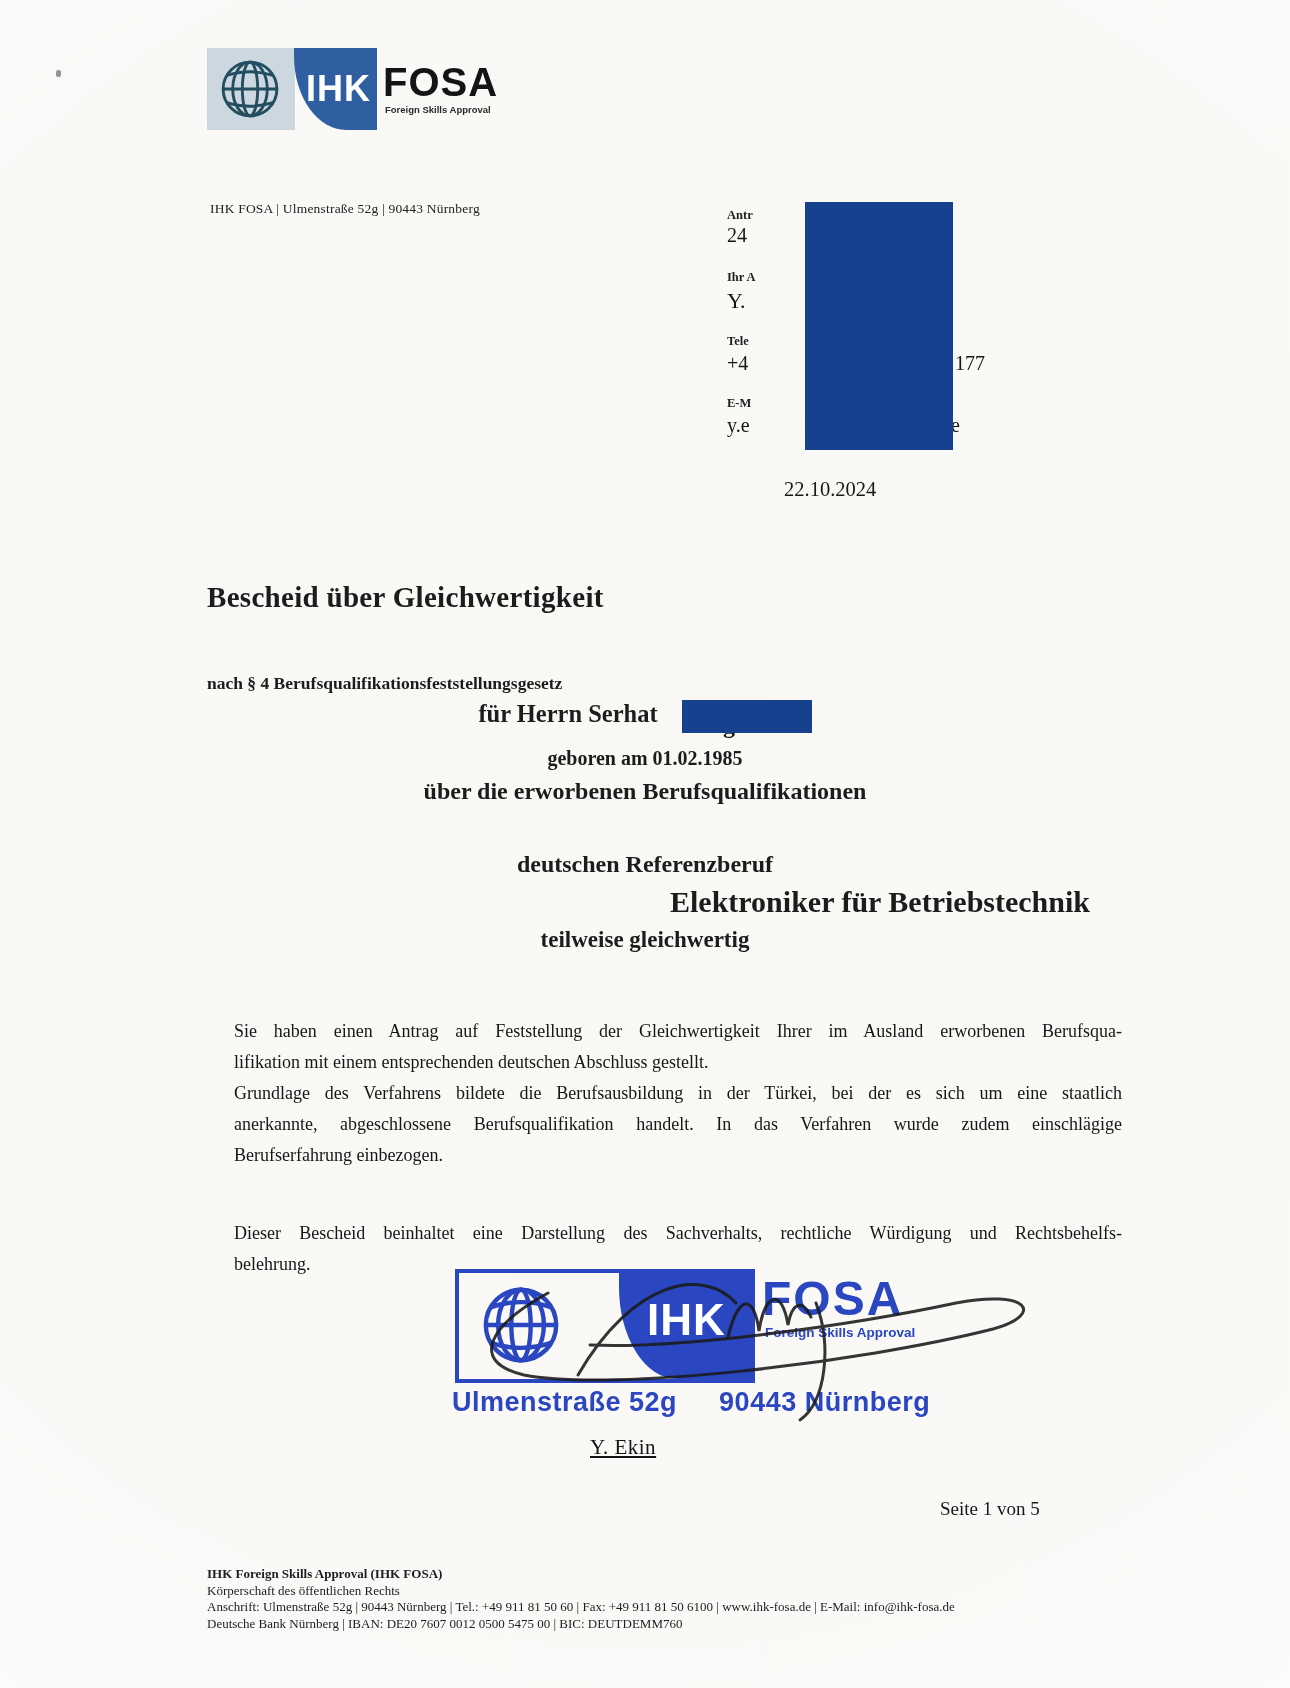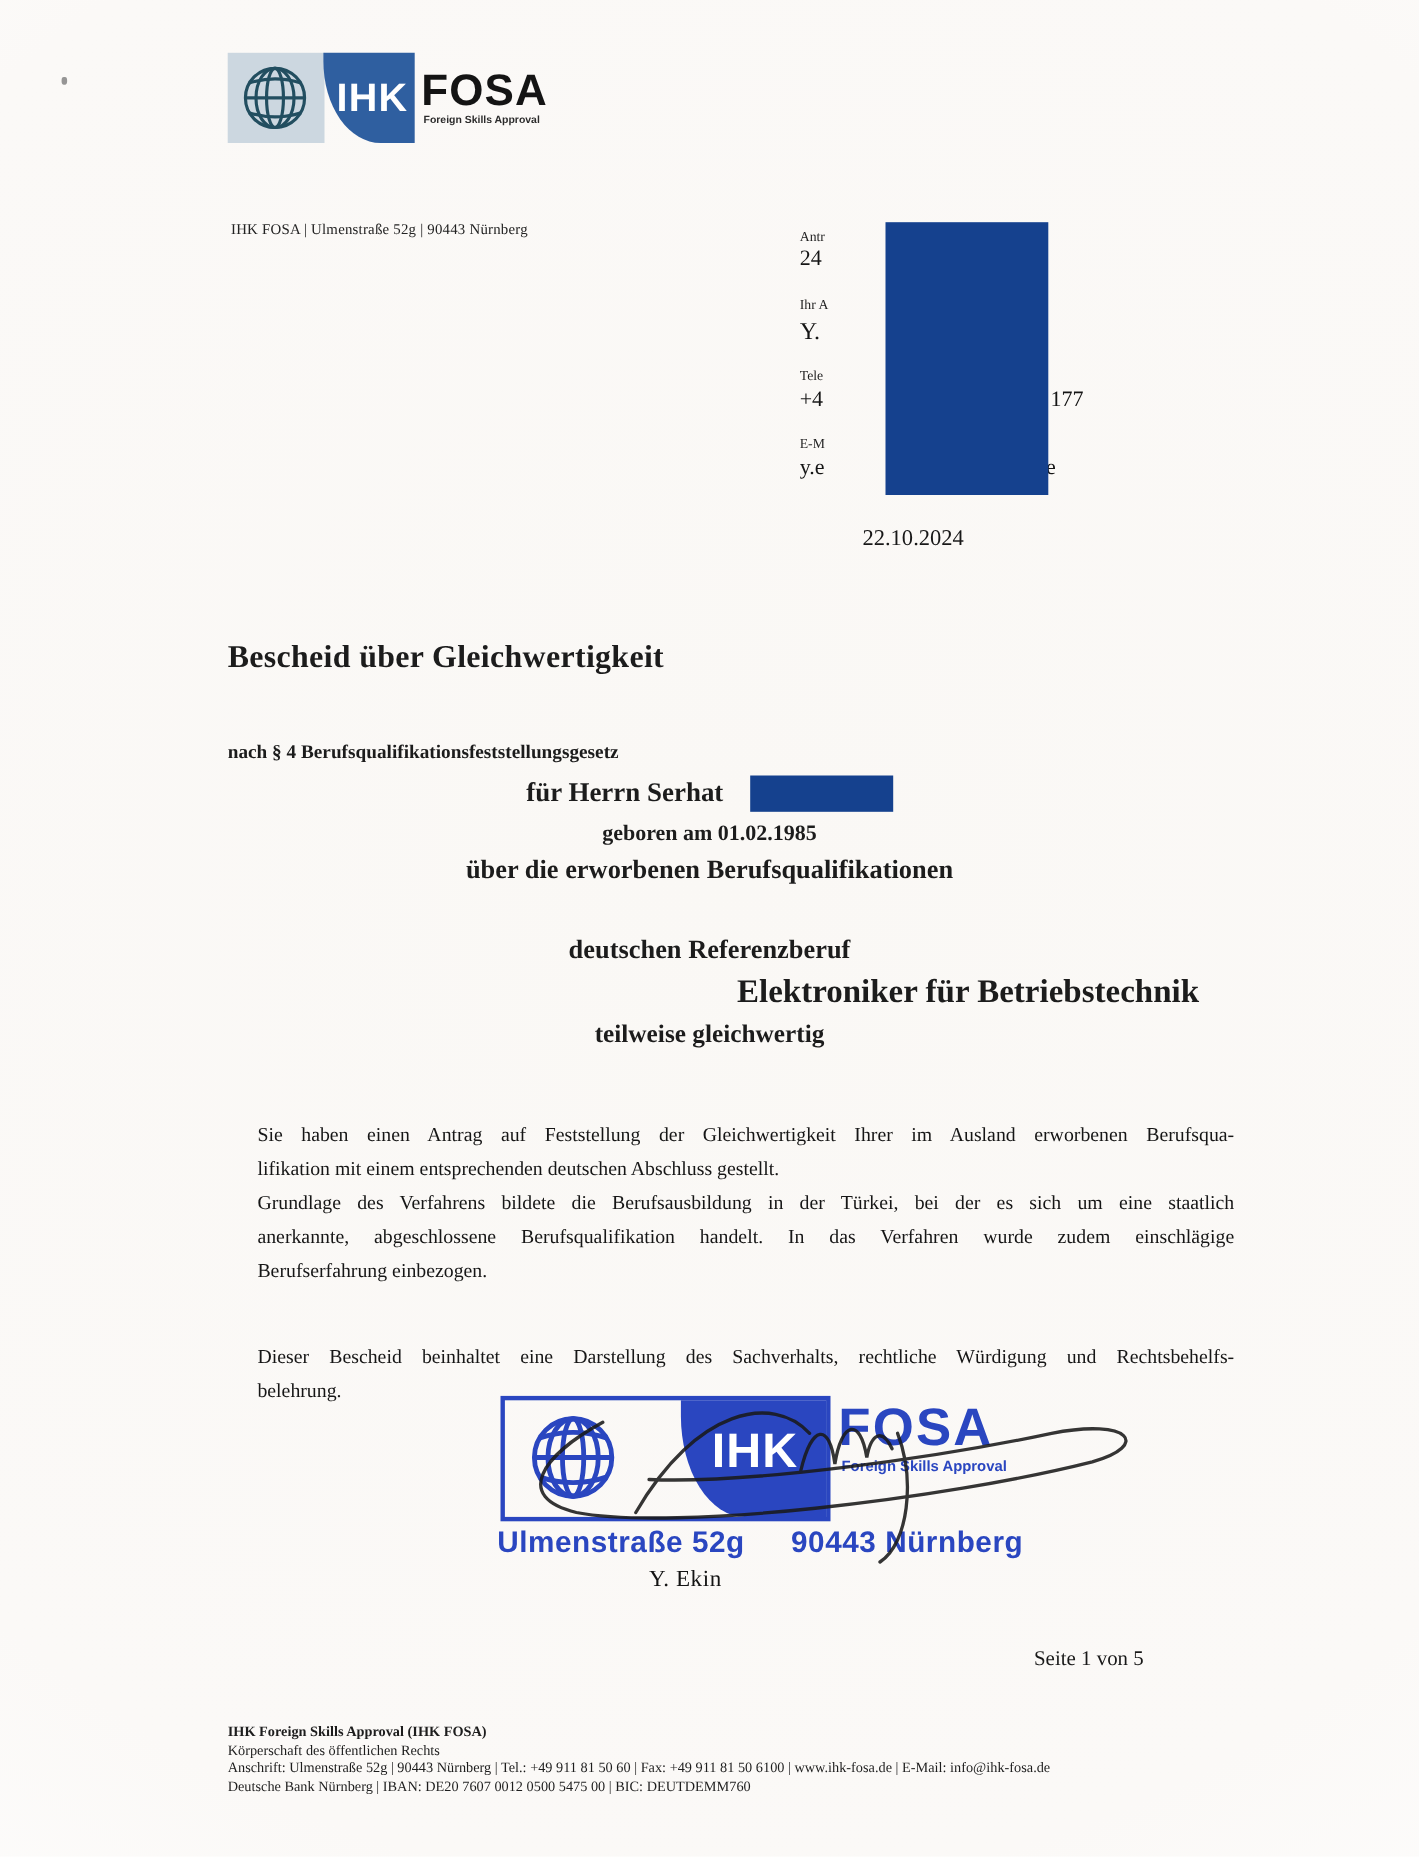--- a/index.html
+++ b/index.html
@@ -19,35 +19,35 @@
   .hlogo-mid{position:absolute;left:87px;top:0;width:83px;height:82px;background:#2f5fa0;border-bottom-left-radius:52px 74px;}
   .hlogo-ihk{position:absolute;left:12px;top:20px;width:70px;color:#ffffff;
     font-family:"Liberation Sans",sans-serif;font-weight:700;font-size:36px;letter-spacing:1px;}
   .hlogo-fosa{position:absolute;left:176px;top:12px;font-family:"Liberation Sans",sans-serif;
     font-weight:700;font-size:40px;letter-spacing:1px;color:#141414;}
   .hlogo-tag{position:absolute;left:178px;top:56px;font-family:"Liberation Sans",sans-serif;
     font-size:9.5px;font-weight:700;color:#2b2b2b;}
 
   
   .sender{left:210px;top:201px;font-size:13.5px;color:#222;letter-spacing:.2px;}
-  .mlabel{position:absolute;left:727px;font-size:12.5px;font-weight:400;color:#1f1f1f;}
+  .mlabel{position:absolute;left:727px;font-size:12.5px;font-weight:700;color:#1f1f1f;}
   .mval{position:absolute;left:727px;font-size:20px;color:#151515;}
   .bold{font-weight:400;}
   .redact1{left:805px;top:202px;width:148px;height:248px;background:#15418e;z-index:3;}
   .mtail{position:absolute;font-size:20px;color:#151515;}
   .date{left:784px;top:478px;font-size:20.5px;color:#181818;}
 
   
   .h1{left:207px;top:581px;font-size:29px;font-weight:700;letter-spacing:.3px;}
   .h2{left:207px;top:625px;font-size:17.5px;font-weight:700;margin-top:48px;}
 
   
   .centerblock{left:200px;width:890px;text-align:center;}
   .recip{top:700px;}
-  .recip-row{position:relative;display:flex;justify-content:center;align-items:center;height:42px;gap:12px;}
+  .recip-row{position:relative;display:flex;justify-content:center;align-items:flex-start;height:42px;gap:12px;}
   .recip-name{font-size:24.5px;font-weight:700;}
   .redact2{width:130px;height:33px;background:#15418e;margin-left:12px;position:relative;z-index:2;}
   .gdesc{position:absolute;left:calc(50% + 78px);top:12px;z-index:1;font-size:24px;font-weight:700;color:#1c1c1c;}
   .born{font-size:20px;font-weight:700;line-height:32px;}
   .acq{font-size:24px;font-weight:700;line-height:34px;}
   .decision{top:848px;}
   .dline{font-size:24px;font-weight:700;line-height:33px;}
   .prof{font-size:30px;font-weight:700;line-height:41px;text-align:right;}
   .verdict{font-size:23px;font-weight:700;line-height:36px;}
 
@@ -64,21 +64,21 @@
   .stamp-box svg{position:absolute;left:18px;top:8px;}
   .stamp-mid{position:absolute;left:160px;top:0;width:132px;height:106px;background:#2a46c0;border-bottom-left-radius:58px 92px;}
   .stamp-ihk{position:absolute;left:28px;top:22px;color:#fff;font-family:"Liberation Sans",sans-serif;
     font-weight:700;font-size:44px;letter-spacing:1px;}
   .stamp-fosa{position:absolute;left:322px;top:16px;color:#2a46c0;font-family:"Liberation Sans",sans-serif;
     font-weight:700;font-size:48px;letter-spacing:2px;}
   .stamp-tag{position:absolute;left:325px;top:70px;color:#2a46c0;font-family:"Liberation Sans",sans-serif;
     font-weight:700;font-size:13.5px;}
   .stamp-addr{position:absolute;left:12px;top:132px;width:400px;display:flex;gap:42px;
     color:#2a46c0;font-family:"Liberation Sans",sans-serif;font-weight:700;font-size:27px;letter-spacing:.5px;white-space:nowrap;}
-  .signer{position:absolute;left:150px;top:168px;color:#141414;font-size:21px;letter-spacing:.5px;}
+  .signer{position:absolute;left:150px;top:180px;color:#141414;font-size:21px;letter-spacing:.5px;text-decoration:underline;}
   .sig{position:absolute;left:-12px;top:-10px;pointer-events:none;}
 
   
   .pageno{left:940px;top:1498px;font-size:19px;color:#191919;}
   .footer{left:207px;top:1566px;width:1000px;font-size:13px;line-height:16.5px;color:#1d1d1d;}
   .footer .f1{font-weight:700;}
 </style>
 </head>
 <body>
 

